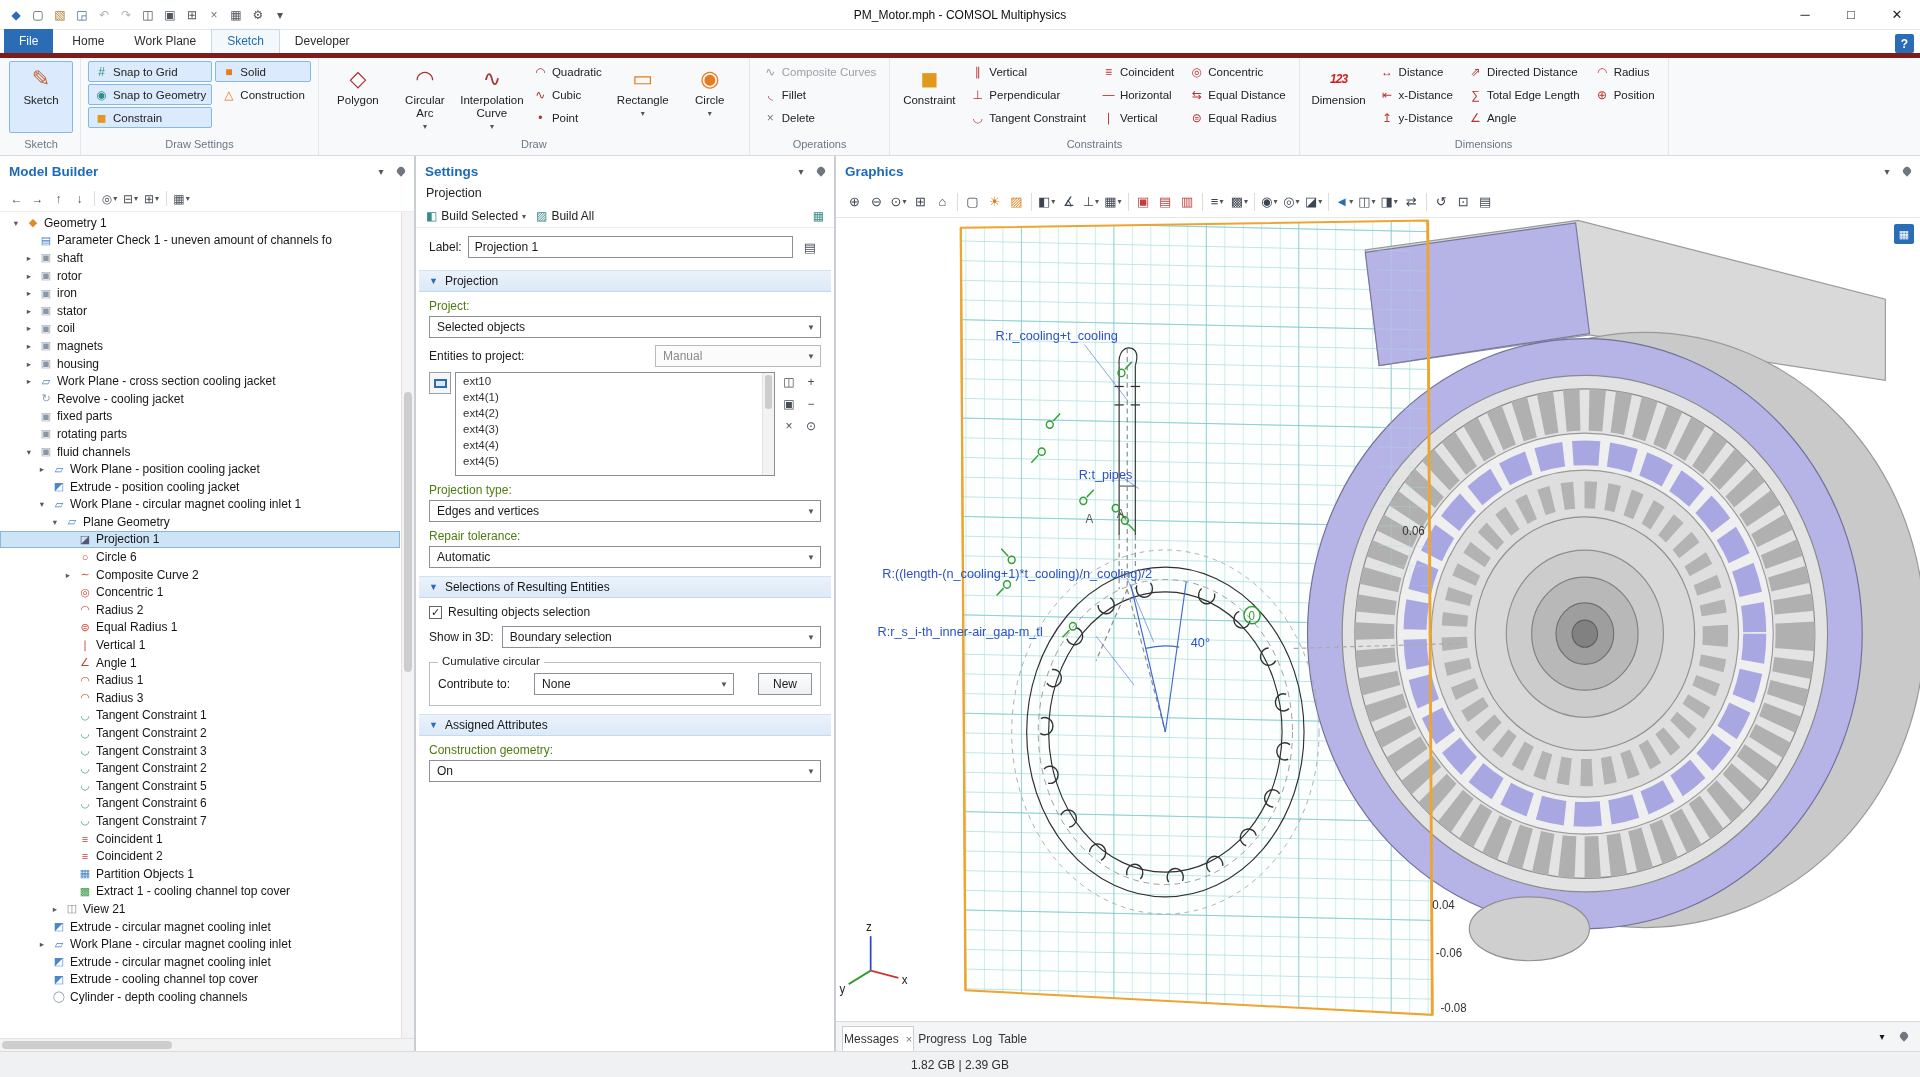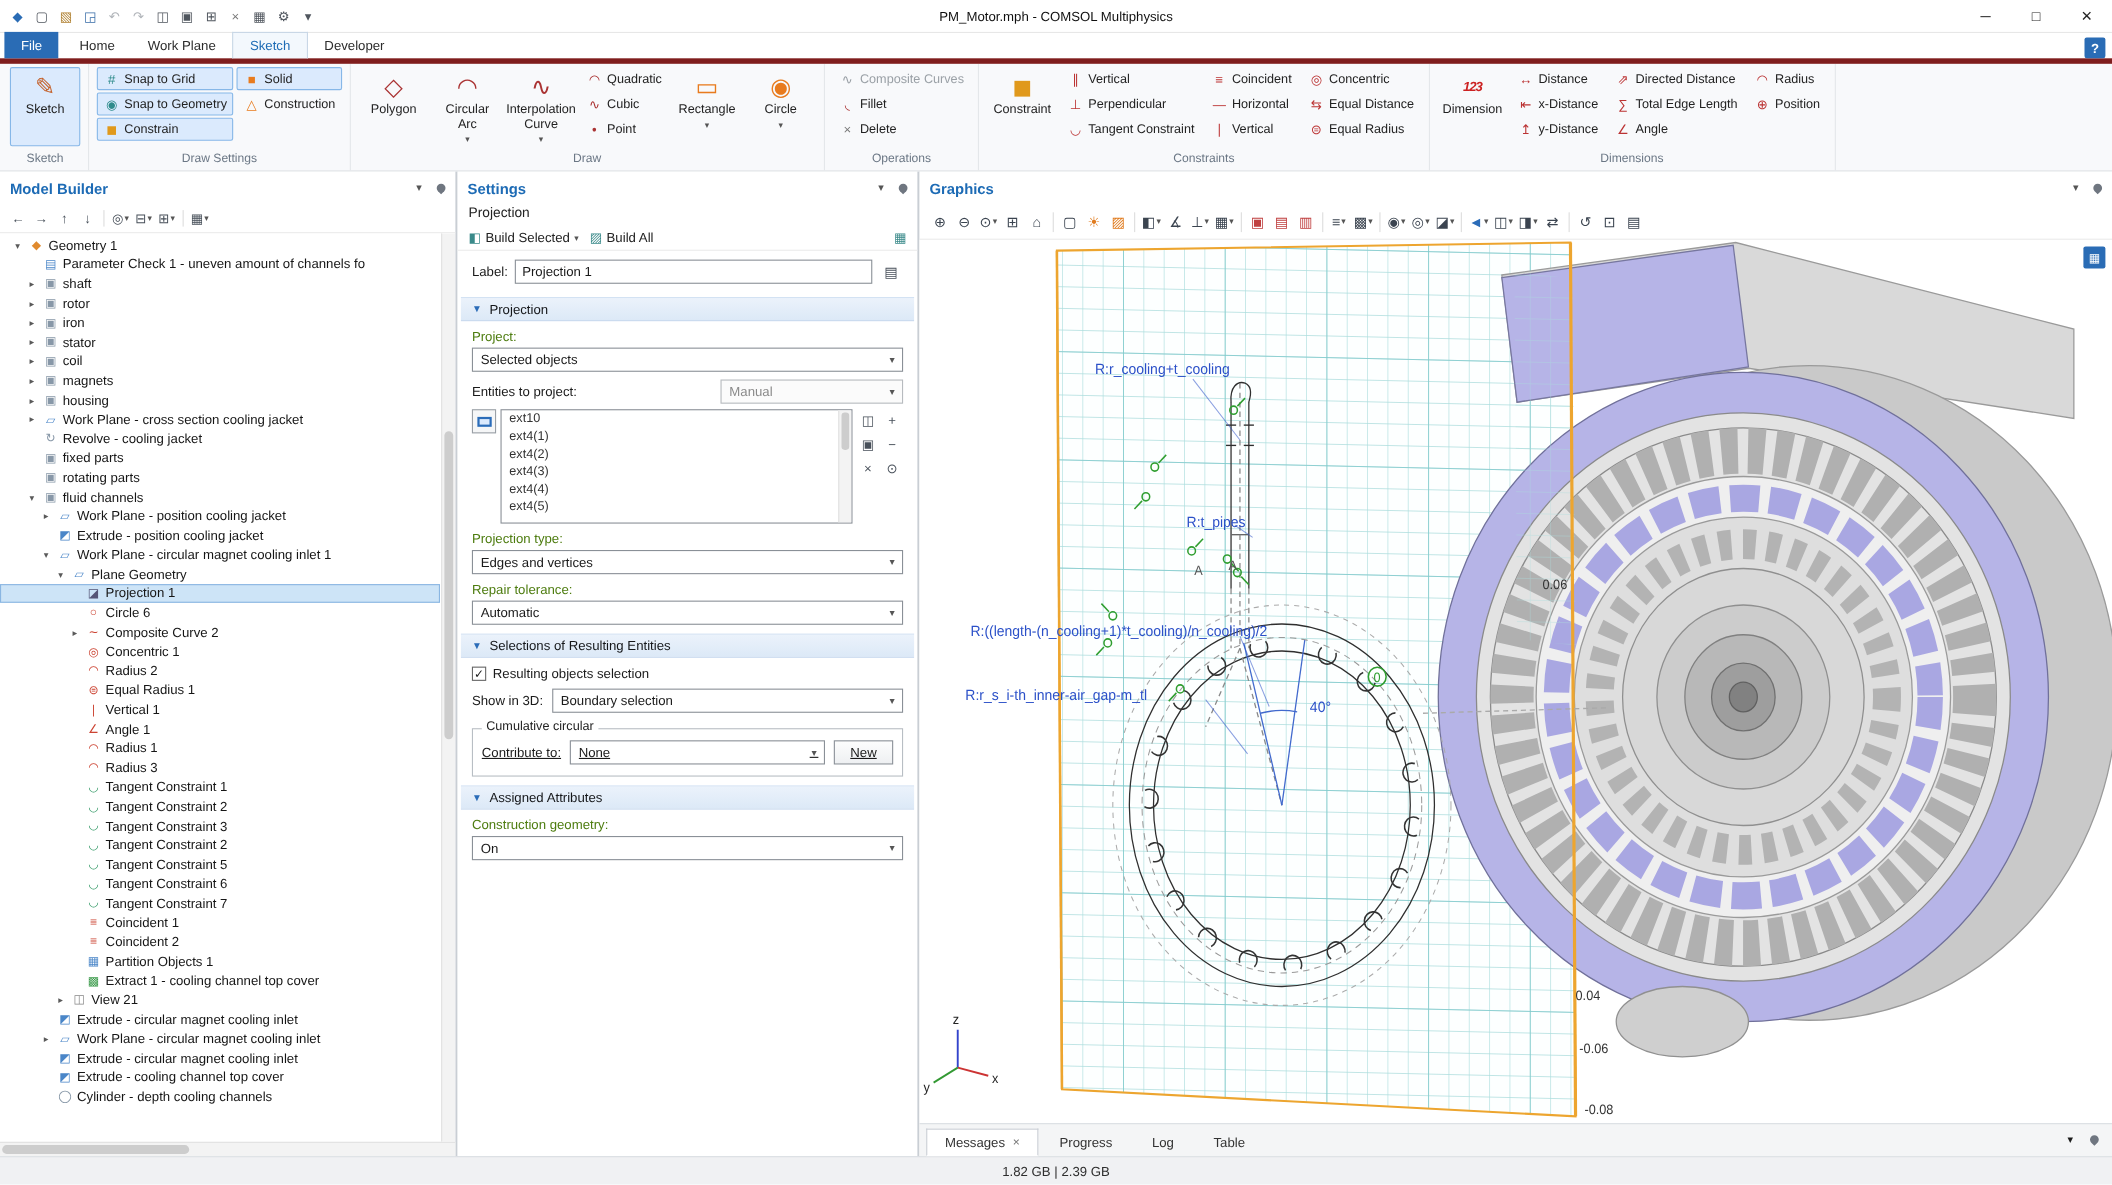--- a/index.html
+++ b/index.html
@@ -101,21 +101,21 @@
 
 
 .gfx-toolbar{height:32px;display:flex;align-items:center;gap:1px;padding:0 8px;border-bottom:1px solid #e6e6e6;flex:none;overflow:hidden;}
 .gx-btn{height:24px;min-width:21px;display:flex;align-items:center;justify-content:center;gap:1px;color:#3b4450;font-size:13px;padding:0 2px;}
 .gx-caret{font-size:8px;color:#555;}
 .gx-sep{width:1px;height:18px;background:#ddd;margin:0 3px;flex:none;}
 .viewport{flex:1;position:relative;background:#fff;overflow:hidden;}
 .viewport svg{position:absolute;inset:0;width:100%;height:100%;}
 .ctx-btn{position:absolute;top:6px;right:6px;width:20px;height:20px;background:#2a6cb5;color:#fff;display:flex;align-items:center;justify-content:center;font-size:11px;border-radius:2px;z-index:3;}
 .bottom-tabs{height:30px;display:flex;align-items:flex-end;background:#f4f5f6;border-top:1px solid #d8dce0;padding:0 6px;gap:2px;flex:none;}
-.btab{height:25px;display:flex;align-items:center;gap:7px;padding:0 16px;font-size:12px;color:#333;border:1px solid transparent;text-align:right;}
+.btab{height:25px;display:flex;align-items:center;gap:7px;padding:0 1px;font-size:12px;color:#333;border:1px solid transparent;text-align:right;}
 .btab.active{background:#fff;border-color:#c9ced4;border-bottom-color:#fff;}
 .btab .x{color:#777;font-size:11px;}
 .bt-icons{margin-left:auto;display:flex;align-items:center;gap:9px;padding:0 6px 6px 0;}
 
 
 .statusbar{height:26px;background:#f0f1f3;border-top:1px solid #d8dce0;display:flex;align-items:center;justify-content:center;font-size:12px;color:#2e2e2e;}
 </style>
 </head>
 <body>
 
@@ -710,21 +710,21 @@
       </div>
       <div class="inline-row">
         <span>Show in 3D:</span>
         <div class="combo" style="flex:1;">
           <span class="cval">Boundary selection</span>
           <span class="cx">▼</span>
         </div>
       </div>
       <div class="groupbox">
         <span class="gb-title">Cumulative circular</span>
-        <div style="display:flex;align-items:center;gap:8px;text-decoration:underline;">
+        <div style="display:flex;align-items:center;gap:24px;">
           <span>Contribute to:</span>
           <div class="combo" style="flex:1;">
             <span class="cval">None</span>
             <span class="cx">▼</span>
           </div>
           <button class="btn">New</button>
         </div>
       </div>
 
       <div class="sec-hdr">

